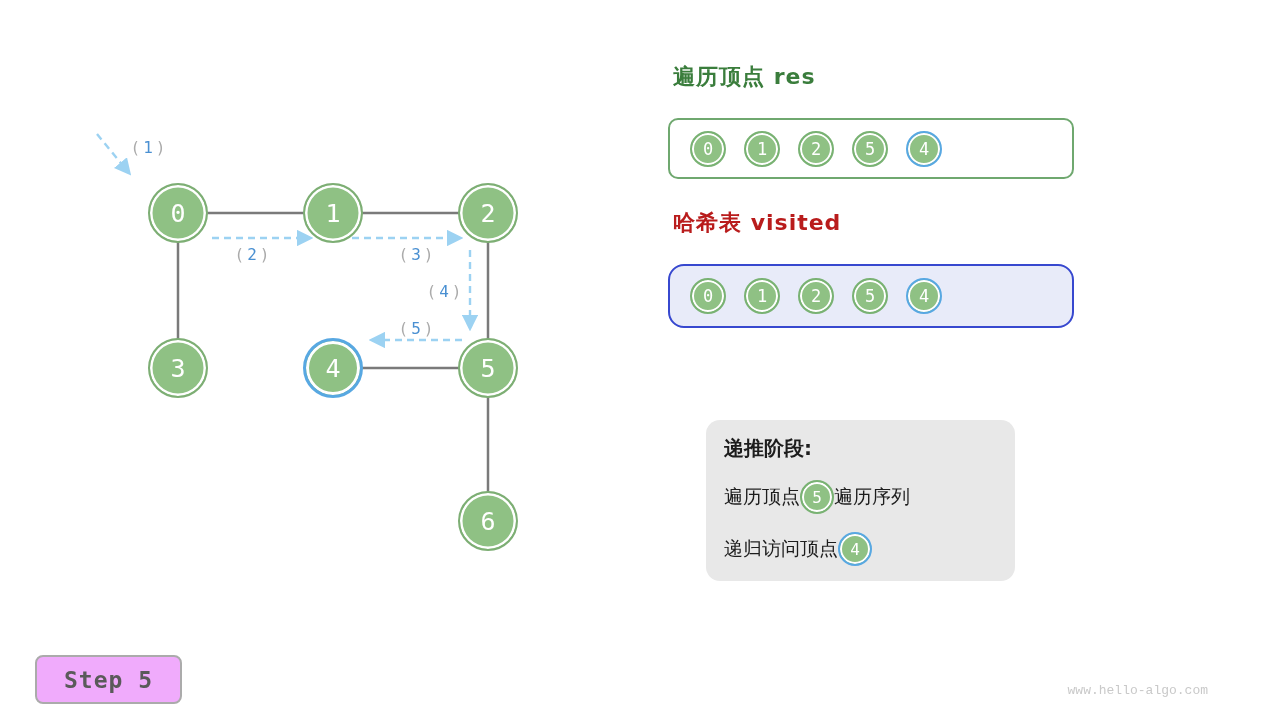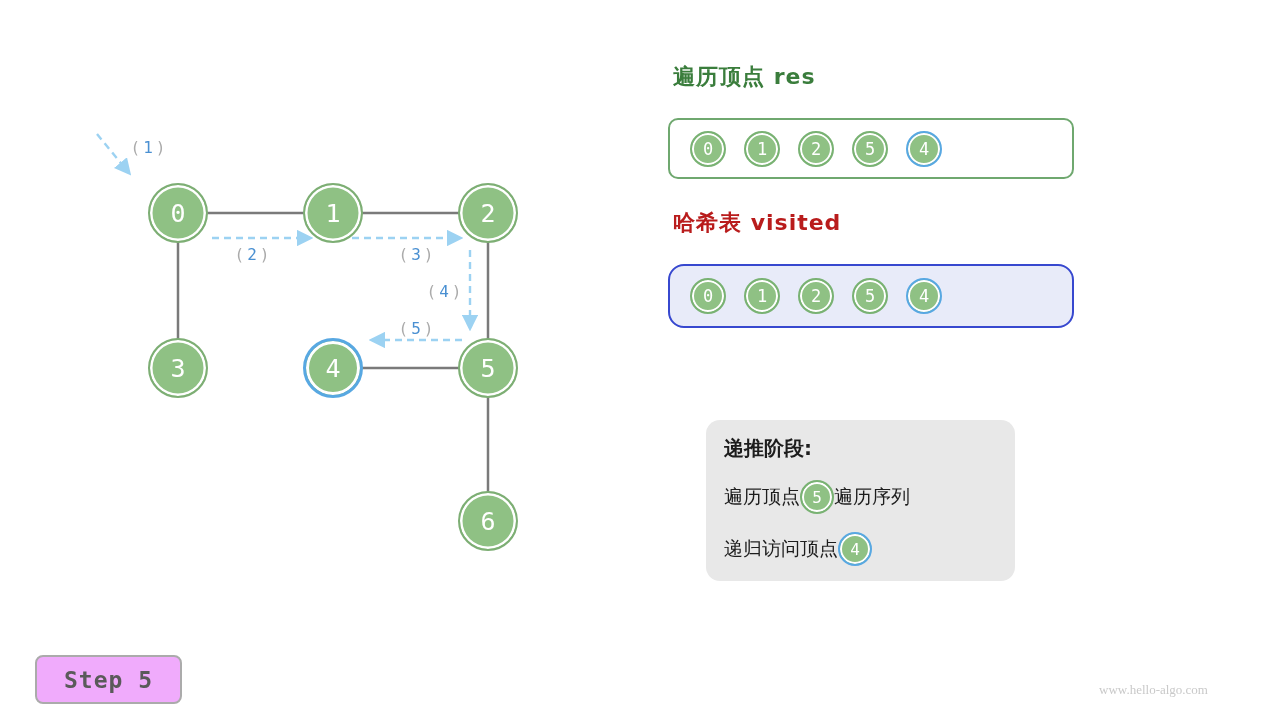--- a/index.html
+++ b/index.html
@@ -83,21 +83,21 @@
     position: absolute; left: 35px; top: 643px; width: 147px; height: 49px;
     background: #f0abfc; border: 2px solid #ABABAB; border-radius: 8px;
     display: flex; align-items: center; justify-content: center;
     font-family: "DejaVu Sans Mono", monospace; font-weight: bold;
     font-size: 23px; color: #5A5A5A; letter-spacing: 1px; margin-top: 12px;
   }
 
   
   .watermark {
     position: absolute; right: 72px; bottom: 22px;
-    font-family: Liberation Serif, serif; font-size: 13px; color: #C9C9C9;
+    font-family: Liberation Mono, monospace; font-size: 13px; color: #C9C9C9;
   }
 </style>
 </head>
 <body>
 
 <div class="stage">
 
   <svg class="graph-svg" width="1280" height="720" viewBox="0 0 1280 720">
     <defs>
       <marker id="arrowhead" viewBox="0 0 10 10" refX="8" refY="5" markerWidth="7" markerHeight="7" orient="auto-start-reverse">

